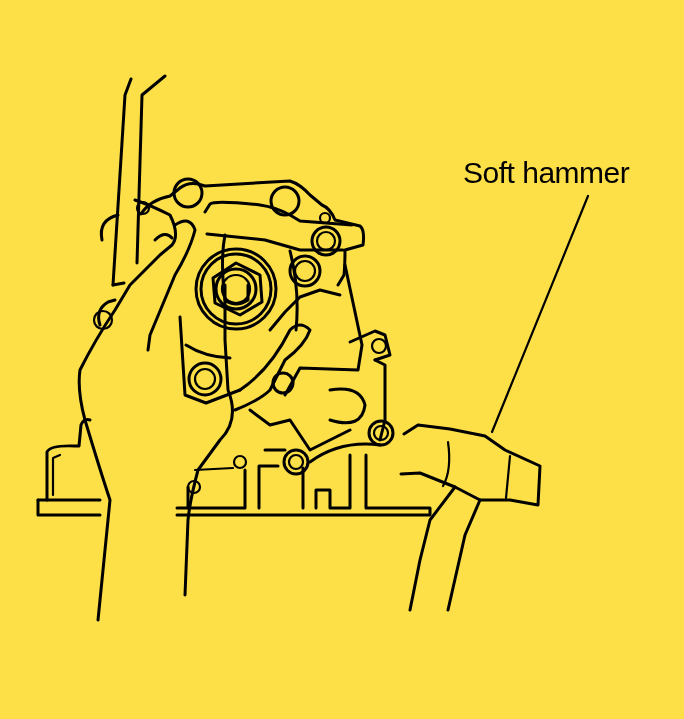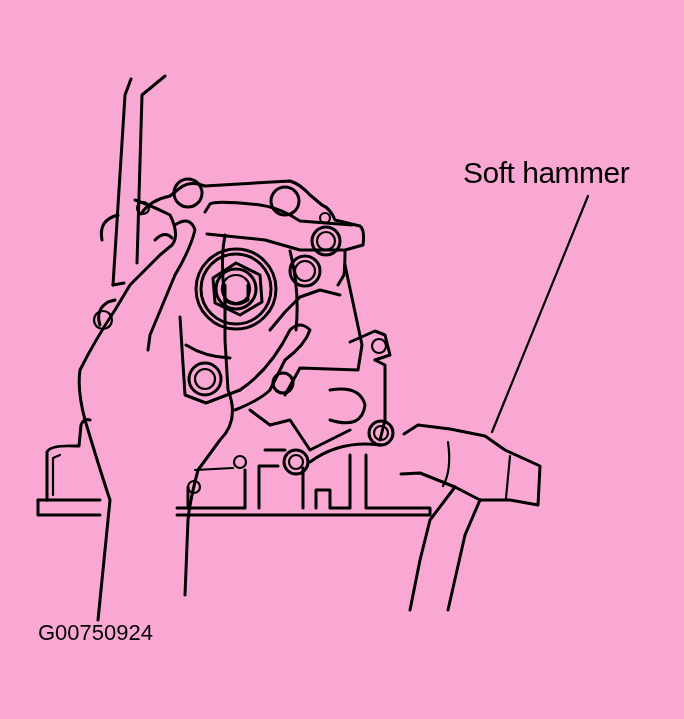--- a/index.html
+++ b/index.html
@@ -1,16 +1,16 @@
 <!DOCTYPE html>
 <html><head>
 <meta charset="utf-8">
 <style>
   html, body { margin: 0; padding: 0; background: #ffffff; }
-  #stage { position: relative; width: 684px; height: 719px; background: #f9a8d4; overflow: hidden; }
+  #stage { position: relative; width: 684px; height: 719px; background: #fde047; overflow: hidden; }
   svg.drawing { position: absolute; left: 0; top: 0; }
   .label { position: absolute; font-family: "Liberation Sans", sans-serif; color: #000000; white-space: nowrap; }
   #callout-label { left: 463px; top: 156px; font-size: 30px; letter-spacing: -0.5px; }
   #figure-id { left: 38px; top: 620px; font-size: 22px; }
   .ln { fill: none; stroke: #000; stroke-width: 3; stroke-linejoin: round; stroke-linecap: round; }
   .thin { fill: none; stroke: #000; stroke-width: 2.2; stroke-linejoin: round; stroke-linecap: round; }
 </style>
 </head>
 <body>
 
@@ -97,14 +97,13 @@
       <path class="ln" d="M455,487 L430,520 L420,560 L410,610"></path>
       <path class="ln" d="M480,500 L465,535 L448,610"></path>
       <path class="thin" d="M448,442 Q452,470 443,486"></path>
       <path class="thin" d="M510,456 L506,498"></path>
     </g>
 
     <line class="thin" x1="588" y1="196" x2="492" y2="432"></line>
   </svg>
 
   <div class="label" id="callout-label">Soft hammer</div>
-  <div class="label" id="figure-id">G00750924</div>
 </div>
 
 </body></html>

